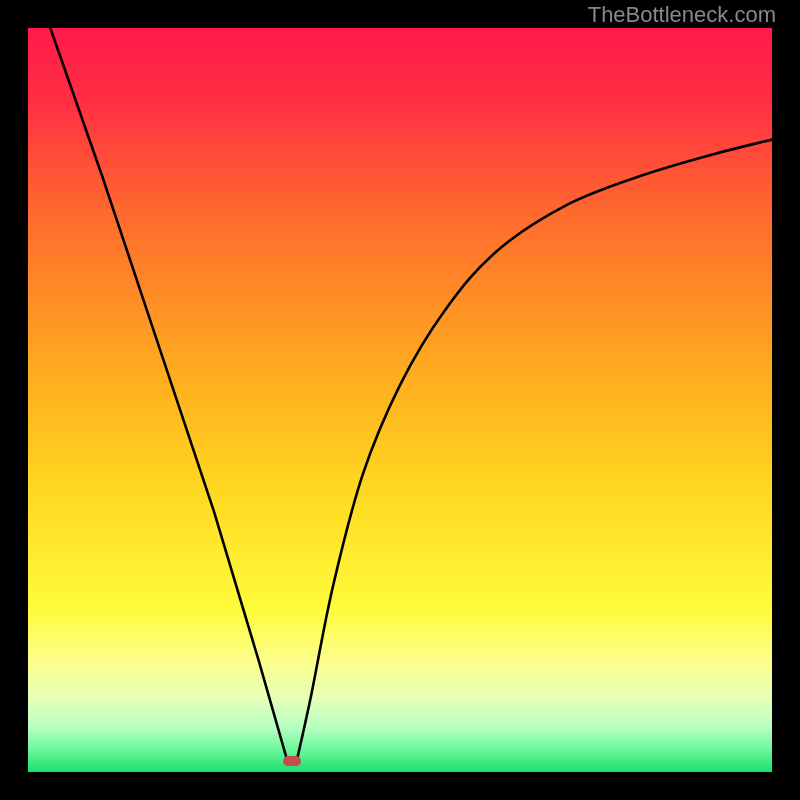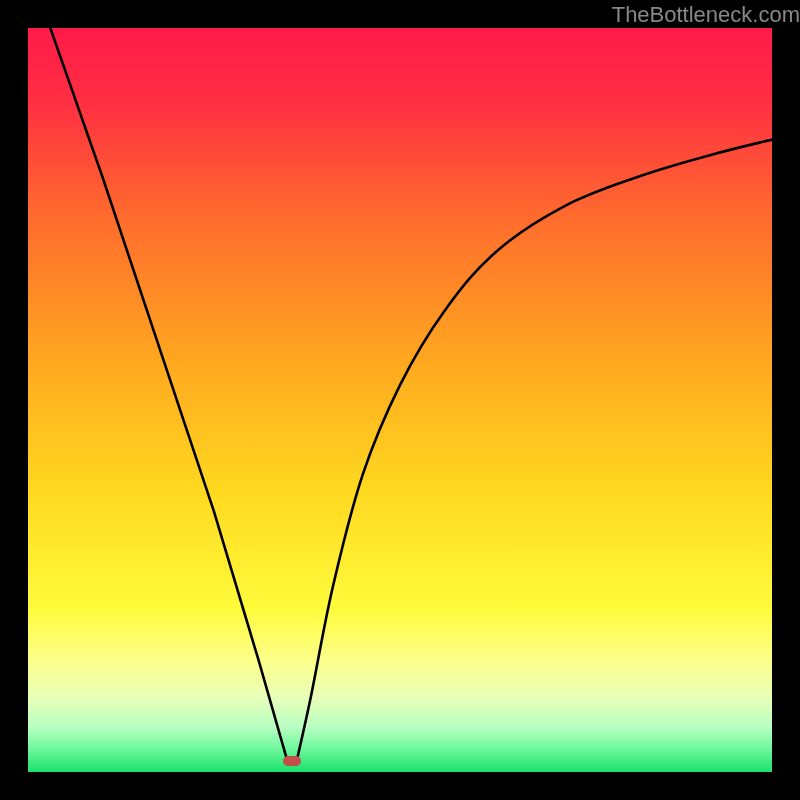--- a/index.html
+++ b/index.html
@@ -13,21 +13,21 @@
   }
   .outer {
     width: 800px;
     height: 800px;
     background: #000;
     position: relative;
   }
   .watermark {
     position: absolute;
     top: 2px;
-    right: 0;
+    right: 24px;
     color: #888;
     font-size: 22px;
     font-family: Arial, sans-serif;
     z-index: 10;
   }
   .plot-area {
     position: absolute;
     left: 28px;
     top: 28px;
     width: 744px;

